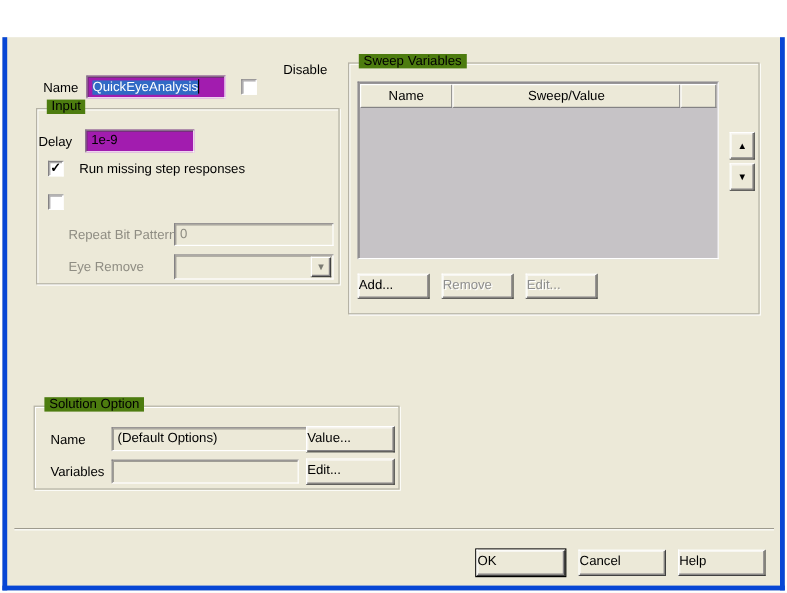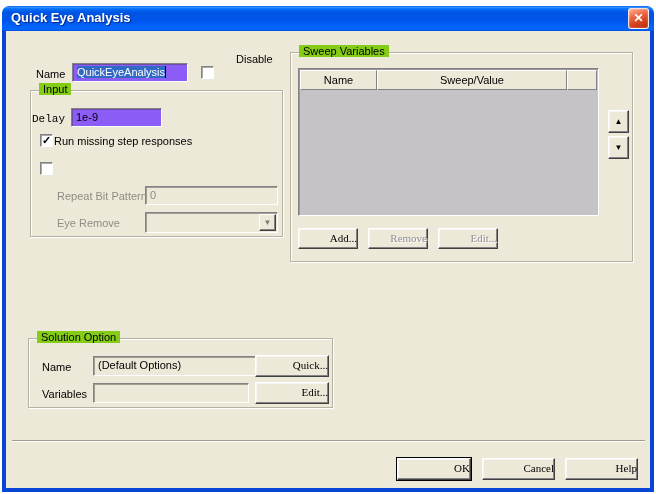--- a/index.html
+++ b/index.html
@@ -44,34 +44,34 @@
   }
 
   
   .groupbox {
     position:absolute;
     border:1px solid #B5B2A5;
     box-shadow:1px 1px 0 #FFFFFF, inset 1px 1px 0 #FFFFFF;
   }
   .group-legend {
     position:absolute; top:-8px; left:8px;
-    background:#84cc16; padding:0 4px; white-space:nowrap;
+    background:#4d7c0f; padding:0 4px; white-space:nowrap;
   }
   .sunken {
-    background:#8b5cf6;
+    background:#a21caf;
     border:1px solid; border-color:#848284 #FFFFFF #FFFFFF #848284;
     box-shadow:inset 1px 1px 0 rgba(66,65,66,.45);
   }
   .sunken.dim { background:#ECE9D8; }
   .field-text { position:absolute; left:4px; top:2px; white-space:nowrap; }
   .btn {
     background:#ECE9D8;
     border:1px solid; border-color:#FFFFFF #404040 #404040 #FFFFFF;
     box-shadow:inset -1px -1px 0 #848284, inset 1px 1px 0 #F7F6F1;
-    text-align:right; color:#000; white-space:nowrap;font-family:Liberation Serif, serif;
+    text-align:left; color:#000; white-space:nowrap;
   }
   .btn.default { box-shadow:0 0 0 1px #000, inset -1px -1px 0 #848284, inset 1px 1px 0 #F7F6F1; }
   .btn.disabled { color:#8F8F8F; text-shadow:1px 1px 0 #FFFFFF; }
   .btn-label { display:inline-block; padding-top:3px; }
   .checkbox {
     width:13px; height:13px; background:#FFFFFF;
     border:1px solid; border-color:#848284 #FFFFFF #FFFFFF #848284;
     box-shadow:inset 1px 1px 0 rgba(66,65,66,.45);
     font-size:11px; line-height:11px; text-align:center; font-weight:bold;
   }
@@ -105,47 +105,41 @@
     box-shadow:inset -1px -1px 0 #848284;
     text-align:center; font-size:8px; line-height:15px; color:#7B7B73;
   }
   .etched-h { border-top:1px solid #9E9B8E; border-bottom:1px solid #FFFFFF; height:0; }
 </style>
 </head>
 <body>
 
 <div class="window">
 
-  <div class="titlebar">
-    <span class="titlebar-text">Quick Eye Analysis</span>
-    <div class="close-btn">
-      <span>✕</span>
-    </div>
-  </div>
 
   <div class="win-body"></div>
 
   <span class="abs label" style="left:34px;top:62px;">Name</span>
   <div class="abs sunken" style="left:70px;top:57px;width:116px;height:19px;">
     <span class="field-text"><span class="sel">QuickEyeAnalysis</span><span class="caret"></span></span>
   </div>
   <div class="abs checkbox" style="left:199px;top:60px;"></div>
   <span class="abs label" style="left:218px;top:47px;margin-left:16px;">Disable</span>
 
   <div class="groupbox" style="left:28px;top:84px;width:253px;height:147px;">
     <span class="group-legend">Input</span>
   </div>
-  <span class="abs label" style="left:30px;top:107px;font-family:Liberation Mono, monospace;">Delay</span>
+  <span class="abs label" style="left:30px;top:107px;">Delay</span>
   <div class="abs sunken" style="left:69px;top:102px;width:91px;height:19px;">
     <span class="field-text">1e-9</span>
   </div>
   <div class="abs checkbox" style="left:38px;top:128px;">
     <span>✓</span>
   </div>
-  <span class="abs label" style="left:52px;top:129px;">Run missing step responses</span>
+  <span class="abs label" style="left:64px;top:129px;">Run missing step responses</span>
   <div class="abs checkbox" style="left:38px;top:156px;"></div>
 
   <span class="abs label dim-text" style="left:55px;top:184px;">Repeat Bit Pattern</span>
   <div class="abs sunken dim" style="left:143px;top:180px;width:133px;height:19px;">
     <span class="field-text dim-text">0</span>
   </div>
   <span class="abs label dim-text" style="left:55px;top:211px;">Eye Remove</span>
   <div class="abs sunken dim" style="left:143px;top:206px;width:133px;height:21px;">
     <span class="field-text dim-text"></span>
     <div class="combo-arrow-btn">
@@ -181,32 +175,32 @@
   </div>
 
   <div class="groupbox" style="left:26px;top:332px;width:305px;height:70px;">
     <span class="group-legend">Solution Option</span>
   </div>
   <span class="abs label" style="left:40px;top:355px;">Name</span>
   <div class="abs sunken dim" style="left:91px;top:350px;width:180px;height:20px;">
     <span class="field-text">(Default Options)</span>
   </div>
   <div class="abs btn" style="left:253px;top:349px;width:74px;height:22px;">
-    <span class="btn-label">Quick...</span>
+    <span class="btn-label">Value...</span>
   </div>
   <span class="abs label" style="left:40px;top:382px;">Variables</span>
   <div class="abs sunken dim" style="left:91px;top:377px;width:156px;height:20px;">
     <span class="field-text"></span>
   </div>
   <div class="abs btn" style="left:253px;top:376px;width:74px;height:22px;">
     <span class="btn-label">Edit...</span>
   </div>
 
   <div class="abs etched-h" style="left:10px;top:434px;width:633px;"></div>
-  <div class="abs btn default" style="left:395px;top:452px;width:74px;height:22px;padding-left:12px;">
+  <div class="abs btn default" style="left:395px;top:452px;width:74px;height:22px;">
     <span class="btn-label">OK</span>
   </div>
   <div class="abs btn" style="left:480px;top:452px;width:73px;height:22px;">
     <span class="btn-label">Cancel</span>
   </div>
   <div class="abs btn" style="left:563px;top:452px;width:73px;height:22px;">
     <span class="btn-label">Help</span>
   </div>
 
 </div>

